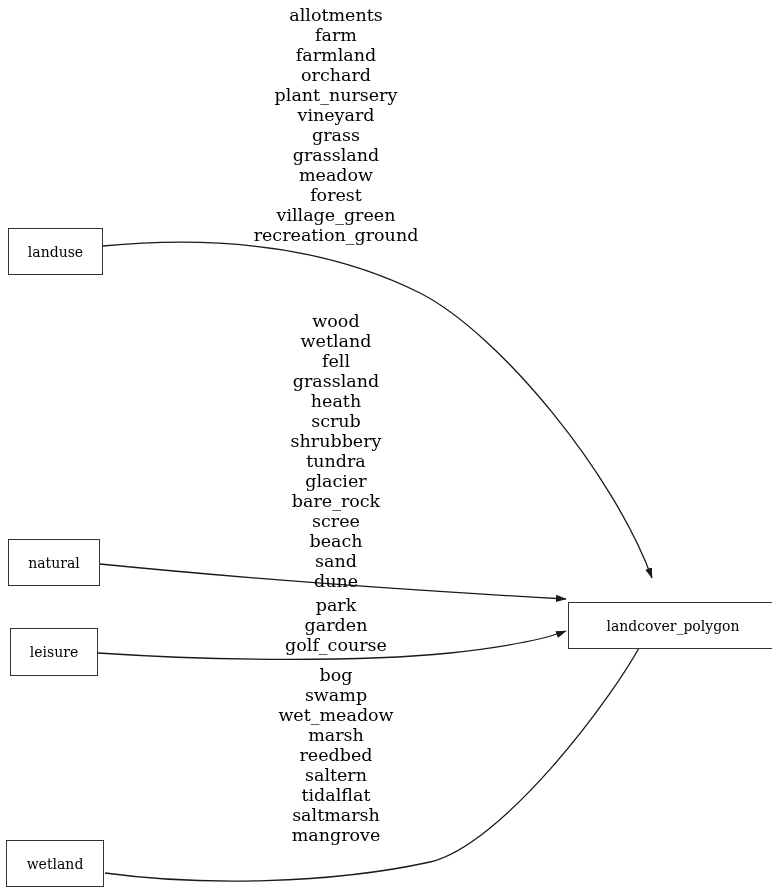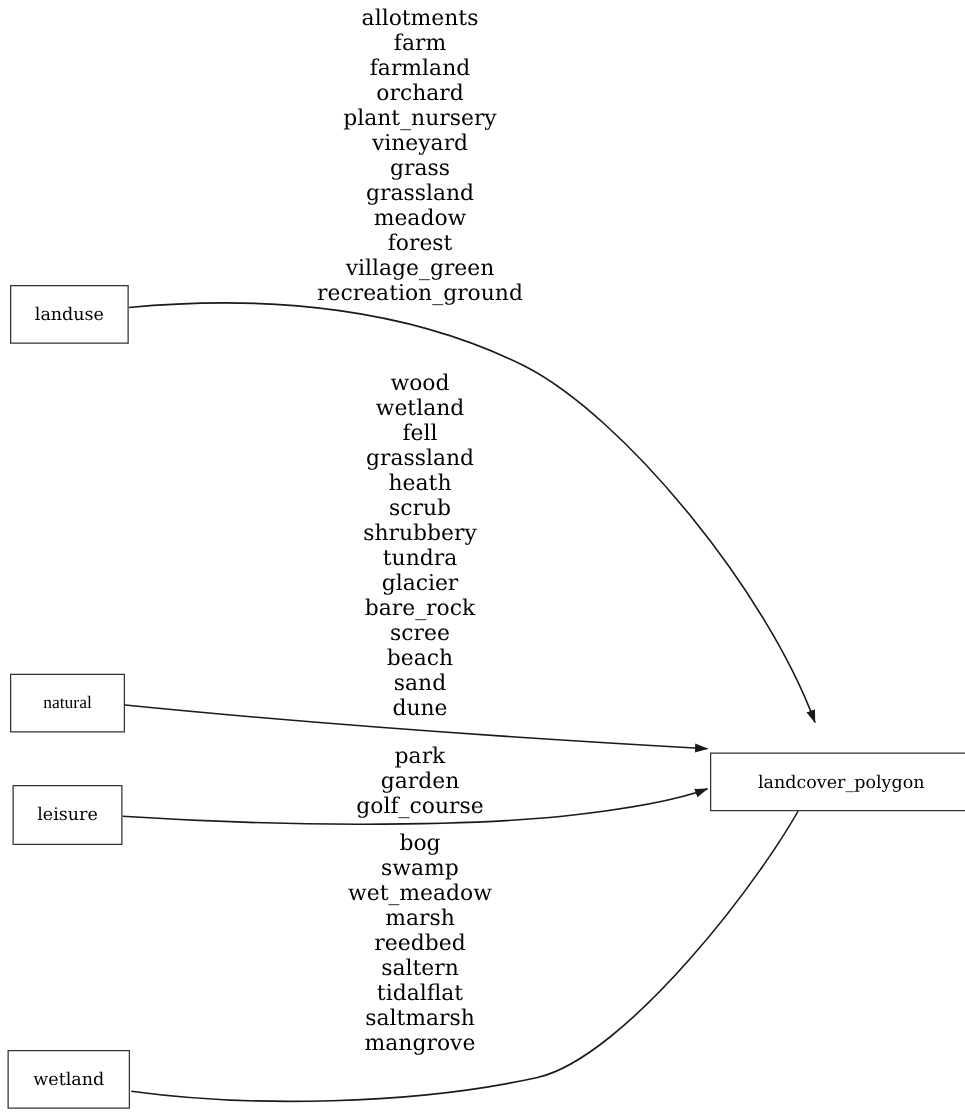--- a/index.html
+++ b/index.html
@@ -29,36 +29,36 @@
     box-sizing: border-box;
     background: #ffffff;
     border: 1.5px solid #333333;
     display: flex;
     align-items: center;
     justify-content: center;
     font-size: 14px;
     white-space: nowrap;
   }
   .node-landuse   { left: 8px;   top: 228px; width: 95px;  height: 47px; }
-  .node-natural   { left: 8px;   top: 539px; width: 92px;  height: 47px; font-family: Liberation Serif, serif; }
+  .node-natural   { left: 8px;   top: 539px; width: 92px;  height: 47px; }
   .node-leisure   { left: 10px;  top: 628px; width: 88px;  height: 48px; text-align: center; }
   .node-wetland   { left: 6px;   top: 840px; width: 98px;  height: 47px; }
   .node-landcover { left: 568px; top: 602px; width: 210px; height: 47px; }
 
   .edge-label {
     position: absolute;
     left: 136px;
     width: 400px;
     text-align: center;
     font-size: 17.5px;
     line-height: 20px;
     white-space: pre-line;
   }
   .el-landuse { top: 5px; }
-  .el-natural { top: 297px; }
+  .el-natural { top: 311px; }
   .el-leisure { top: 595px; }
   .el-wetland { top: 665px; }
 </style>
 </head>
 <body>
 
 <div class="canvas">
 
   <svg class="edge-layer" viewBox="0 0 772 893" xmlns="http://www.w3.org/2000/svg">
     <defs>

